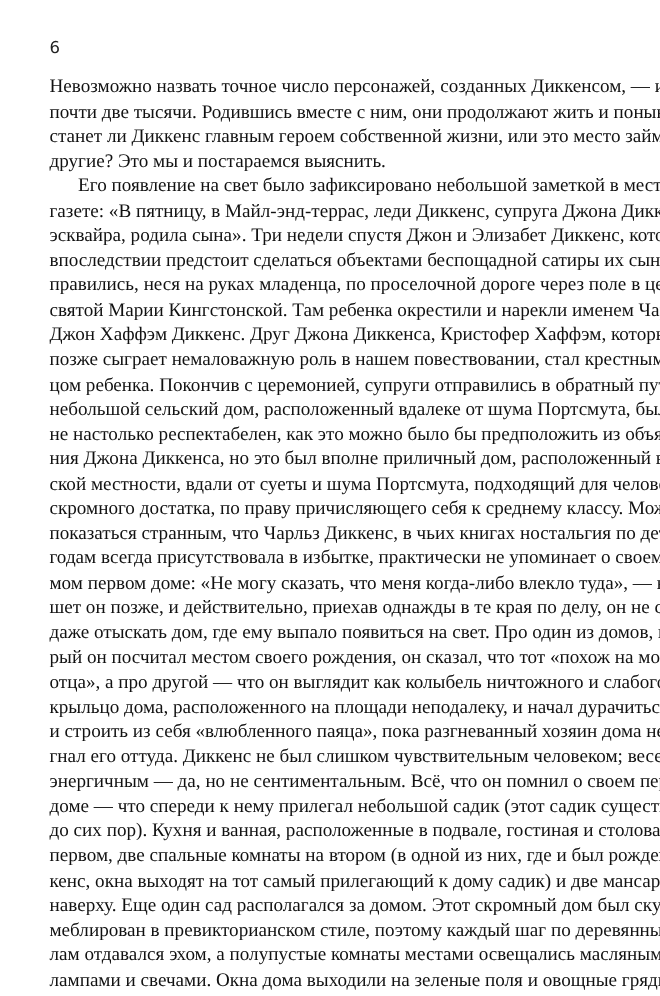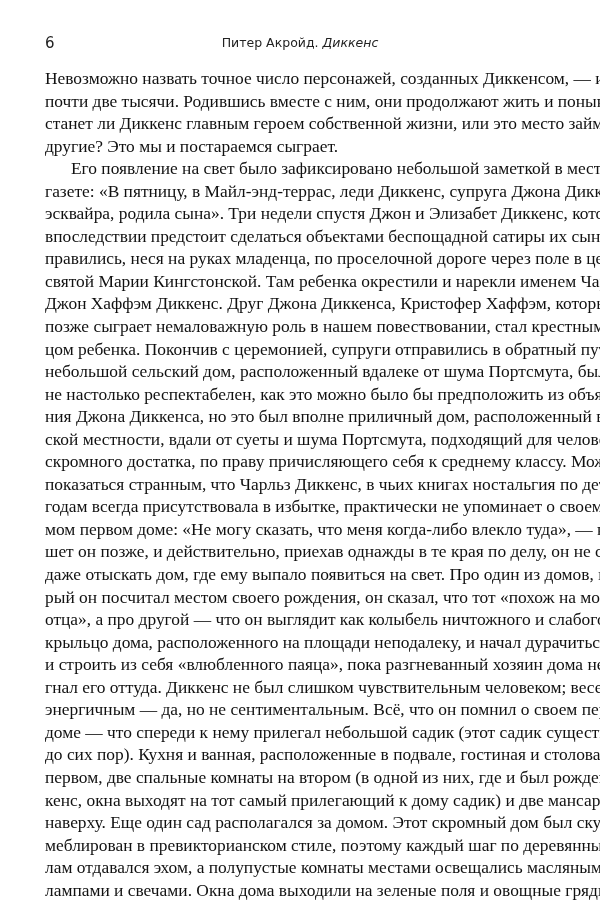--- a/index.html
+++ b/index.html
@@ -15,32 +15,28 @@
   .line { display: block; height: 22.55px; white-space: nowrap; text-align: justify; text-align-last: justify; }
   .line.last { text-align-last: left; }
   .line.indent { padding-left: 26px; }
 </style>
 </head>
 <body>
 
 <div class="page">
   <div class="running-head">
     <span class="page-number">6</span>
-    <div class="head-title">
-      <span>Питер Акройд.</span>
-      <span class="it">Диккенс</span>
-    </div>
   </div>
 
   <div class="body-text" id="body-text">
       <div>
         <span class="line">Невозможно назвать точное число персонажей, созданных Диккенсом, — их</span>
         <span class="line">почти две тысячи. Родившись вместе с ним, они продолжают жить и поныне; но</span>
         <span class="line">станет ли Диккенс главным героем собственной жизни, или это место займут</span>
-        <span class="line last">другие? Это мы и постараемся сыграет.</span>
+        <span class="line last">другие? Это мы и постараемся выяснить.</span>
       </div>
       <div>
         <span class="line indent">Его появление на свет было зафиксировано небольшой заметкой в местной</span>
         <span class="line">газете: «В пятницу, в Майл-энд-террас, леди Диккенс, супруга Джона Диккенса,</span>
         <span class="line">эсквайра, родила сына». Три недели спустя Джон и Элизабет Диккенс, которым</span>
         <span class="line">впоследствии предстоит сделаться объектами беспощадной сатиры их сына, от-</span>
         <span class="line">правились, неся на руках младенца, по проселочной дороге через поле в церковь</span>
         <span class="line">святой Марии Кингстонской. Там ребенка окрестили и нарекли именем Чарльз</span>
         <span class="line">Джон Хаффэм Диккенс. Друг Джона Диккенса, Кристофер Хаффэм, который</span>
         <span class="line">позже сыграет немаловажную роль в нашем повествовании, стал крестным от-</span>

